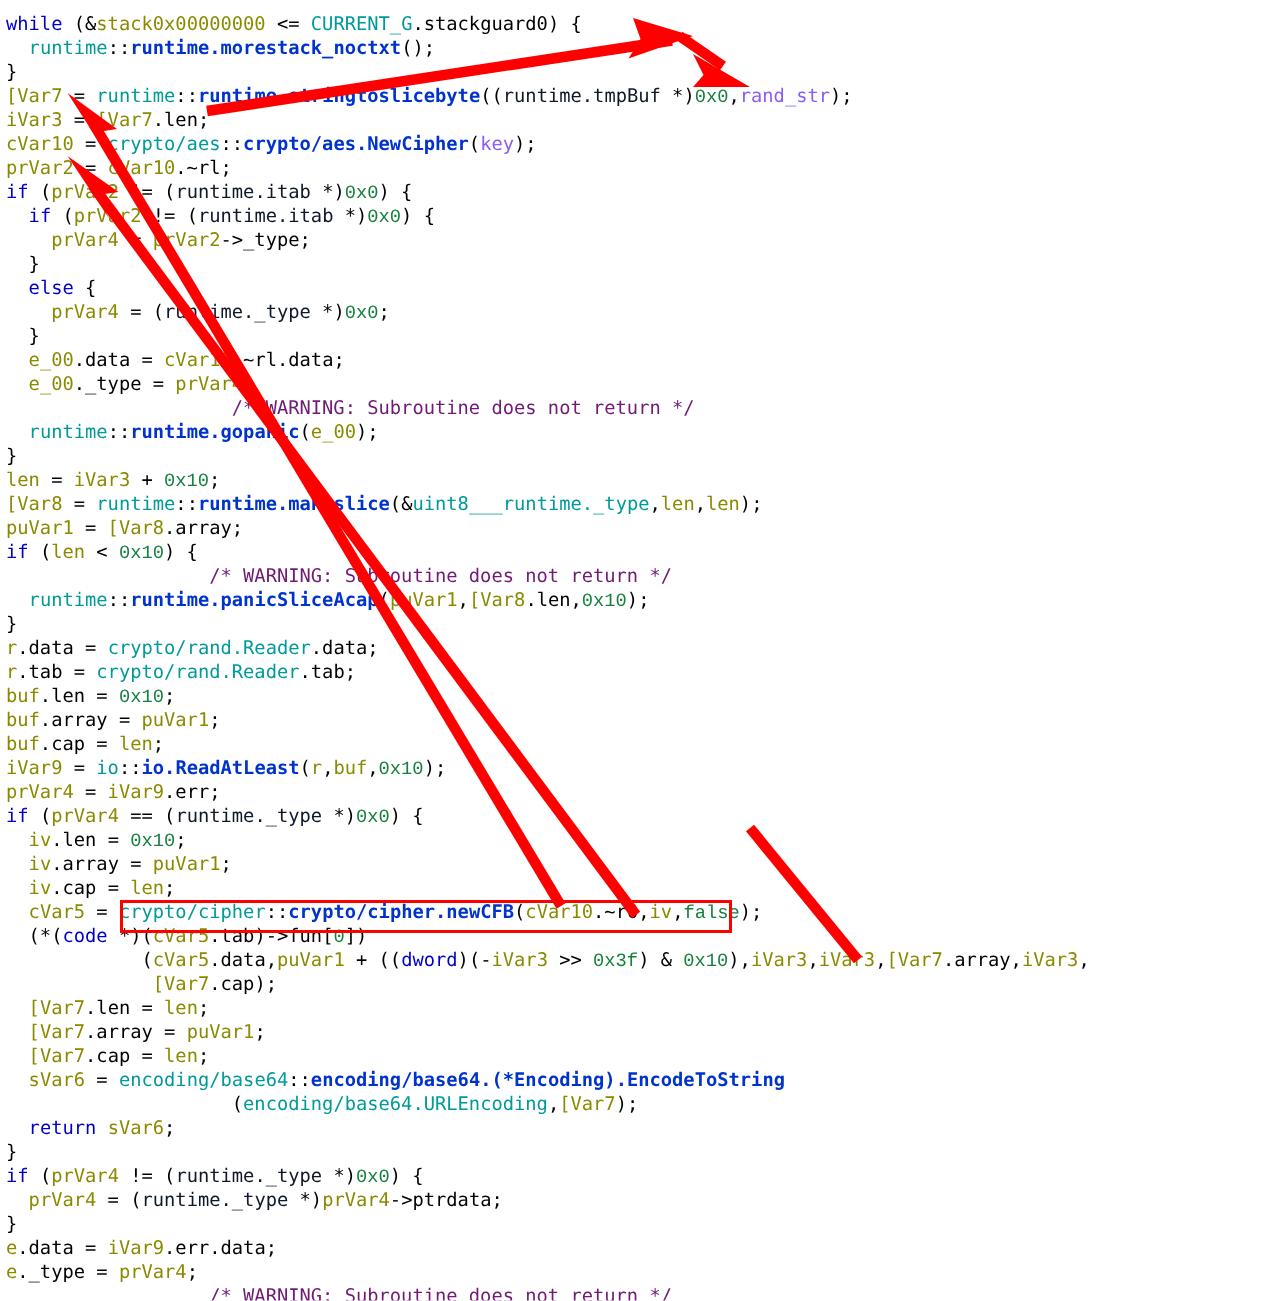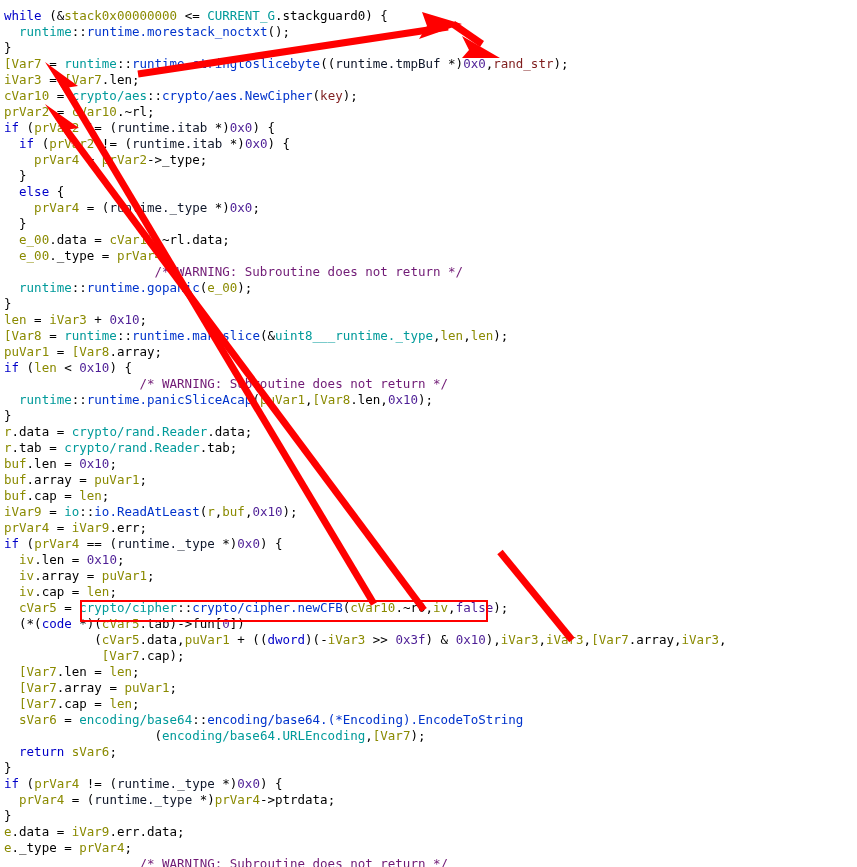--- a/index.html
+++ b/index.html
@@ -33,24 +33,24 @@
   .ln {
     height: 16px;
     padding-left: 4px;
     white-space: pre;
   }
 
   
   .t-kw      { color: #0000c8; }            
   .t-var     { color: #8a8a00; }            
   .t-ns      { color: #009a9a; margin-top: 43px; }            
-  .t-fn      { color: #0033cc; }            
+  .t-fn      { color: #0033cc; font-weight: bold; }            
   .t-type    { color: #0f172a; }            
-  .t-num     { color: #4c1d95; }            
-  .t-param   { color: #7f1d1d; text-align: center; }            
+  .t-num     { color: #15803d; font-family: Liberation Mono, monospace; }            
+  .t-param   { color: #8b5cf6; text-align: center; }            
   .t-cmt     { color: #701a75; }             comments          */
   .t-plain   { color: #000000; }            
   .t-global  { color: #009a9a; }            
 
   
   #annotations {
     position: absolute;
     left: 0;
     top: 0;
     width: 857px;

